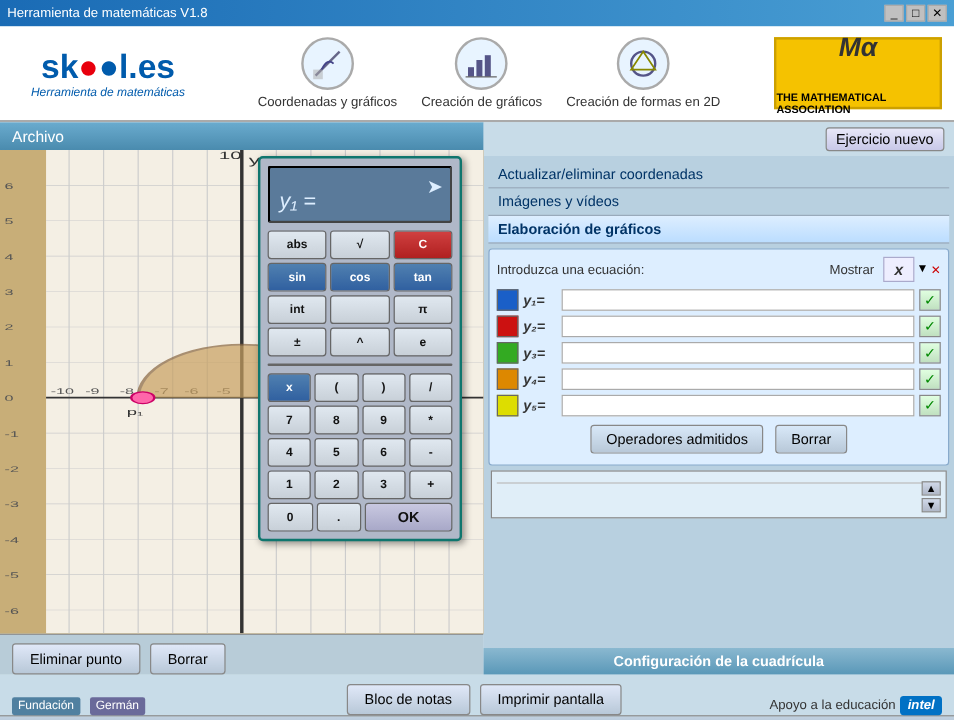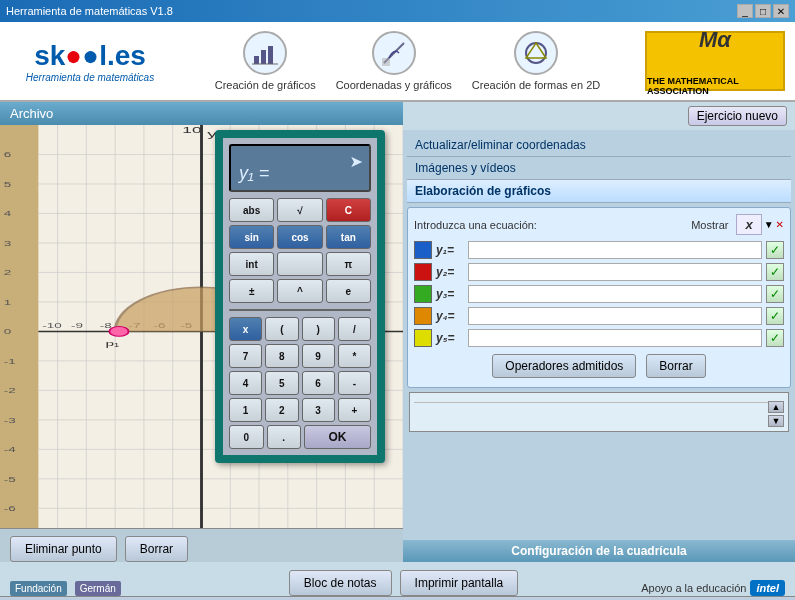--- a/index.html
+++ b/index.html
@@ -95,21 +95,21 @@
       flex: 1;
       position: relative;
       overflow: hidden;
     }
 
     
     .calc-panel {
       position: absolute;
       top: 0; left: 210px; width: 175px;
       background: #b0b8c8;
-      border: 8px solid #0f766e;
+      border: 2px solid #0f766e;
       border-radius: 4px;
       padding: 6px;
       box-shadow: 2px 2px 6px rgba(0,0,0,0.4);
     }
     .calc-display {
       background: #5a7a9a;
       border: 2px inset #444;
       padding: 6px 8px;
       margin-bottom: 6px;
       border-radius: 3px;
@@ -390,41 +390,41 @@
 
 <div class="top-nav">
   <div class="logo-area">
     <div class="logo-sk">
       sk<span>●</span>●l.es
     </div>
     <div class="logo-sub">Herramienta de matemáticas</div>
   </div>
 
   <div class="nav-icons">
+    <div class="nav-item">
+      <div class="nav-icon-circle">
+        <svg width="30" height="30" viewBox="0 0 30 30">
+          <line x1="5" y1="25" x2="25" y2="5" stroke="#668" stroke-width="2"></line>
+          <path d="M10 20 Q15 10 20 15" stroke="#448" fill="none" stroke-width="1.5"></path>
+          <rect x="3" y="20" width="8" height="8" fill="#aaa" opacity="0.5"></rect>
+        </svg>
+      </div>
+      <span>Coordenadas y gráficos</span>
+    </div>
+
     <div class="nav-item">
       <div class="nav-icon-circle">
         <svg width="30" height="30" viewBox="0 0 30 30">
           <rect x="4" y="18" width="5" height="8" fill="#558"></rect>
           <rect x="11" y="12" width="5" height="14" fill="#558"></rect>
           <rect x="18" y="8" width="5" height="18" fill="#558"></rect>
           <line x1="2" y1="26" x2="28" y2="26" stroke="#666" stroke-width="1"></line>
         </svg>
       </div>
       <span>Creación de gráficos</span>
-    </div>
-
-    <div class="nav-item">
-      <div class="nav-icon-circle">
-        <svg width="30" height="30" viewBox="0 0 30 30">
-          <line x1="5" y1="25" x2="25" y2="5" stroke="#668" stroke-width="2"></line>
-          <path d="M10 20 Q15 10 20 15" stroke="#448" fill="none" stroke-width="1.5"></path>
-          <rect x="3" y="20" width="8" height="8" fill="#aaa" opacity="0.5"></rect>
-        </svg>
-      </div>
-      <span>Coordenadas y gráficos</span>
     </div>
 
     <div class="nav-item">
       <div class="nav-icon-circle">
         <svg width="30" height="30" viewBox="0 0 30 30">
           <circle cx="15" cy="15" r="10" fill="none" stroke="#558" stroke-width="2"></circle>
           <polygon points="15,5 25,20 5,20" fill="none" stroke="#880" stroke-width="1.5"></polygon>
         </svg>
       </div>
       <span>Creación de formas en 2D</span>

